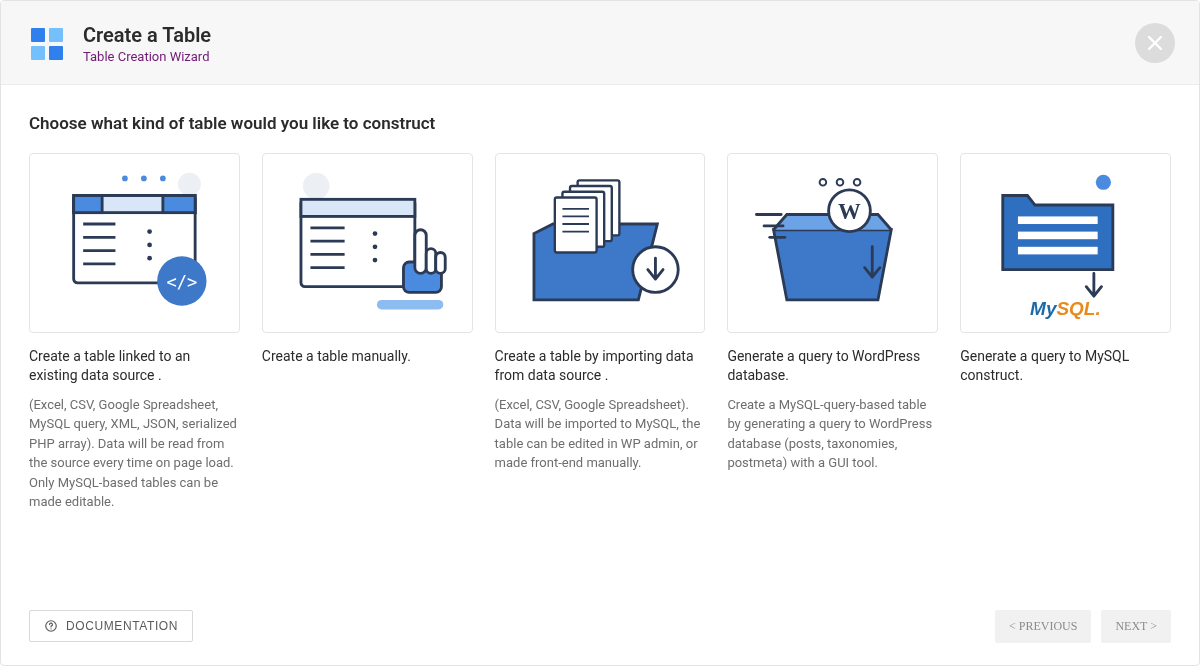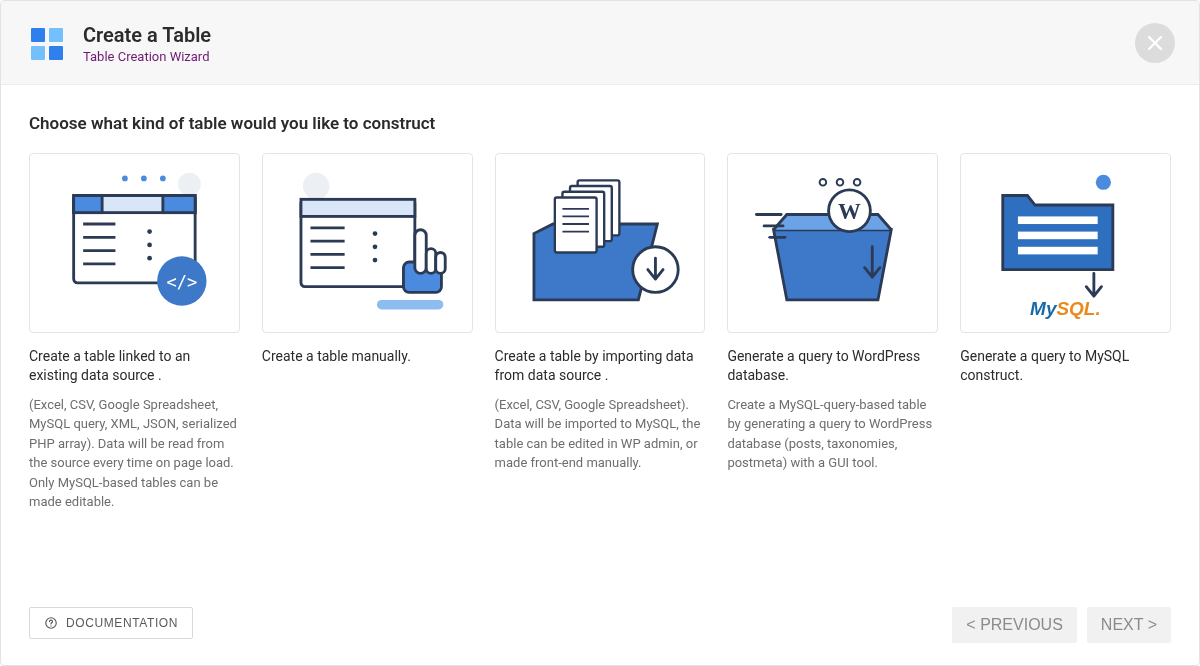--- a/index.html
+++ b/index.html
@@ -20,21 +20,21 @@
   .card { flex:1 1 0; min-width:0; cursor:pointer; }
   .card-img { border:1px solid #e4e4e4; border-radius:4px; height:180px; display:flex; align-items:center; justify-content:center; background:#fff; overflow:hidden; }
   .card-img svg { width:100%; height:100%; }
   .card-title { font-size:14px; font-weight:400; color:#2b2b2b; margin-top:14px; line-height:1.35; }
   .card-desc { font-size:13px; color:#6e6e6e; margin-top:10px; line-height:1.5; }
   
   .wiz-footer { padding:18px 28px 22px 28px; display:flex; align-items:flex-start; justify-content:space-between; }
   .doc-btn { border:1px solid #d9d9d9; background:#fff; padding:8px 14px; font-size:12px; letter-spacing:.05em; color:#5a5a5a; display:inline-flex; align-items:center; gap:8px; cursor:pointer; border-radius:2px; }
   .doc-btn svg { width:14px; height:14px; fill:none; stroke:#5a5a5a; stroke-width:2; }
   .nav-btns { display:flex; gap:10px; }
-  .nav-btn { background:#f1f1f1; border:none; padding:9px 14px; font-size:16px; color:#8b8b8b; cursor:pointer; border-radius:2px; }
+  .nav-btn { background:#f1f1f1; border:none; padding:9px 14px; font-size:12px; color:#8b8b8b; cursor:pointer; border-radius:2px;font-family:Liberation Serif, serif; }
 </style>
 </head>
 <body>
 
 <div class="frame">
 
   <div class="wiz-header">
     <div class="wiz-logo">
       <svg viewBox="0 0 36 36">
         <rect x="2" y="2" width="14" height="14" fill="#2f80ed" rx="1"></rect>

